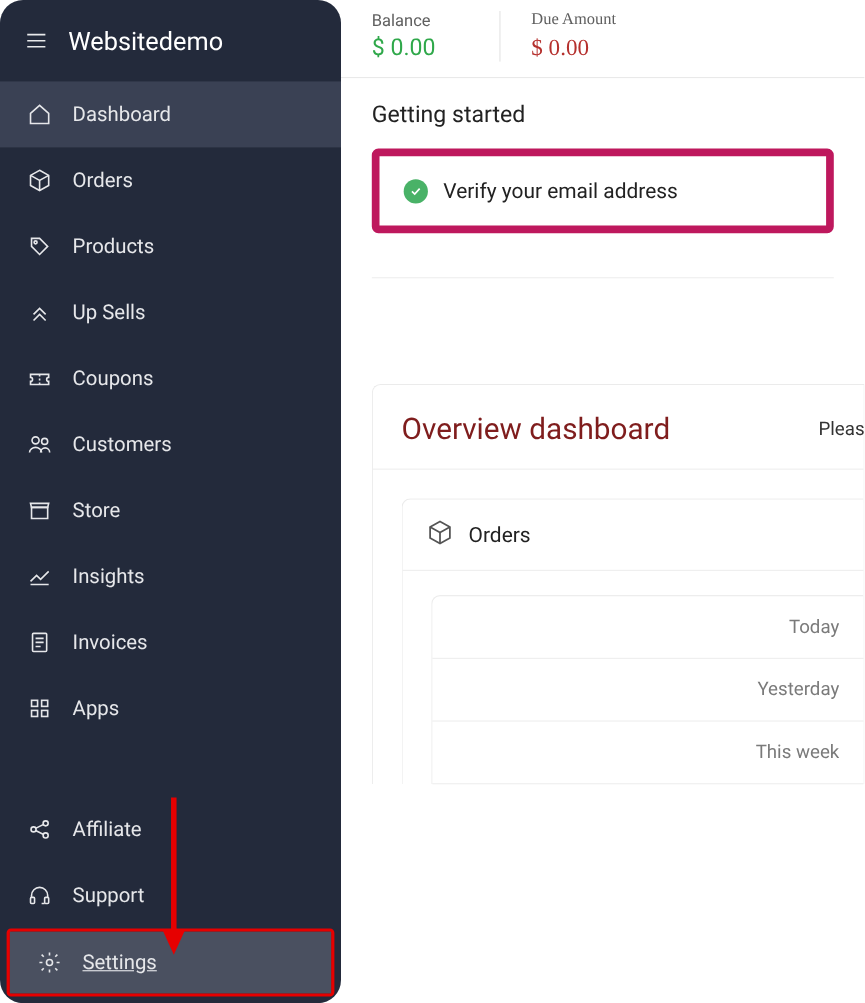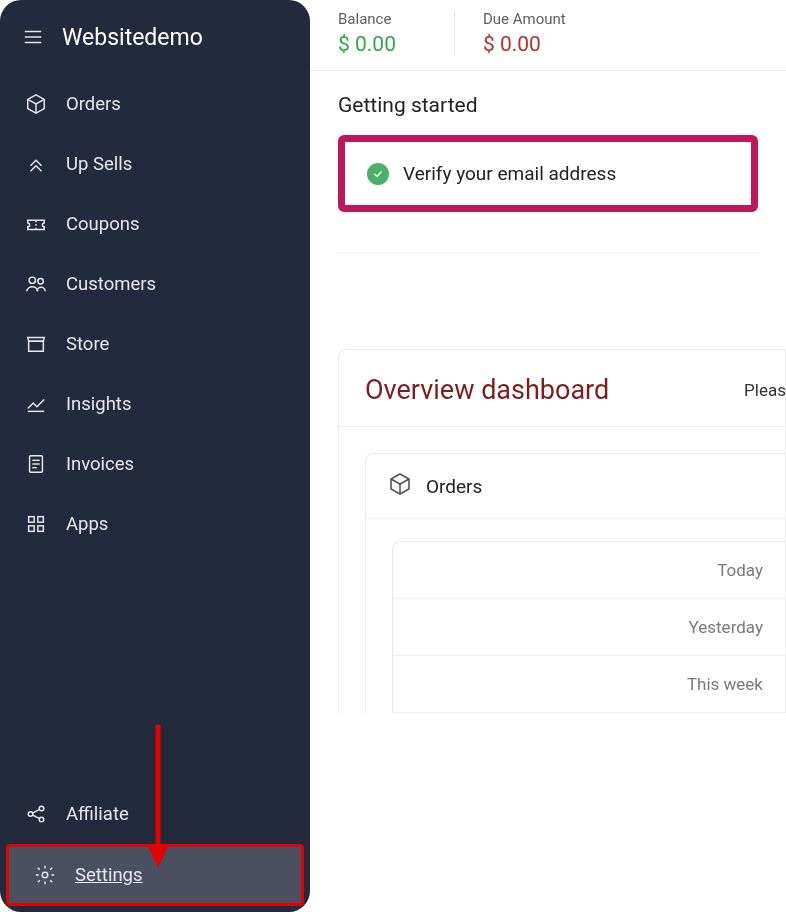--- a/index.html
+++ b/index.html
@@ -89,20 +89,21 @@
       gap: 30px;
       align-items: stretch;
       border-bottom: 1px solid #e9e9e9;
     }
     .balance-cell {
       padding-right: 28px;
     }
     .balance-cell + .balance-cell {
       border-left: 1px solid #e3e3e3;
       padding-left: 28px;
+      font-family: Liberation Serif, serif;
     }
     .balance-label {
       font-size: 15px;
       color: #5f5f5f;
       margin-bottom: 4px;
     }
     .balance-value {
       font-size: 21px;
       font-weight: 400;
     }
@@ -207,29 +208,46 @@
       <svg width="22" height="22" viewBox="0 0 24 24">
           <line x1="3" y1="6" x2="21" y2="6"></line>
           <line x1="3" y1="12" x2="21" y2="12"></line>
           <line x1="3" y1="18" x2="21" y2="18"></line>
         </svg>
     </span>
     <span class="sidebar-title">Websitedemo</span>
   </div>
 
   <div class="sidebar-nav">
+    <div class="nav-item active">
+      <span class="icon">
+        <svg width="22" height="22" viewBox="0 0 24 24">
+            <path d="M3 11 L12 3 L21 11 V21 H3 Z"></path>
+          </svg>
+      </span>
+      <span>Dashboard</span>
+    </div>
     <div class="nav-item">
       <span class="icon">
         <svg width="22" height="22" viewBox="0 0 24 24">
             <path d="M12 2 L21 7 V17 L12 22 L3 17 V7 Z"></path>
             <path d="M3 7 L12 12 L21 7"></path>
             <line x1="12" y1="12" x2="12" y2="22"></line>
           </svg>
       </span>
       <span>Orders</span>
+    </div>
+    <div class="nav-item">
+      <span class="icon">
+        <svg width="22" height="22" viewBox="0 0 24 24">
+            <path d="M20 12 L12 20 L4 12 V4 H12 Z"></path>
+            <circle cx="8" cy="8" r="1.5"></circle>
+          </svg>
+      </span>
+      <span>Products</span>
     </div>
     <div class="nav-item">
       <span class="icon">
         <svg width="22" height="22" viewBox="0 0 24 24">
             <polyline points="6 14 12 8 18 14"></polyline>
             <polyline points="6 20 12 14 18 20"></polyline>
           </svg>
       </span>
       <span>Up Sells</span>
     </div>
@@ -302,20 +320,31 @@
       <span class="icon">
         <svg width="22" height="22" viewBox="0 0 24 24">
             <circle cx="6" cy="12" r="2.5"></circle>
             <circle cx="18" cy="6" r="2.5"></circle>
             <circle cx="18" cy="18" r="2.5"></circle>
             <line x1="8" y1="11" x2="16" y2="7"></line>
             <line x1="8" y1="13" x2="16" y2="17"></line>
           </svg>
       </span>
       <span>Affiliate</span>
+    </div>
+    <div class="nav-item">
+      <span class="icon">
+        <svg width="22" height="22" viewBox="0 0 24 24">
+            <path d="M4 14v-2a8 8 0 0 1 16 0v2"></path>
+            <rect x="3" y="14" width="4" height="6" rx="1"></rect>
+            <rect x="17" y="14" width="4" height="6" rx="1"></rect>
+            <path d="M17 20h-3"></path>
+          </svg>
+      </span>
+      <span>Support</span>
     </div>
     <div class="settings-highlight">
       <div class="nav-item">
         <span class="icon">
           <svg width="22" height="22" viewBox="0 0 24 24">
               <circle cx="12" cy="12" r="3"></circle>
               <path d="M12 2v3M12 19v3M4.2 4.2l2.1 2.1M17.7 17.7l2.1 2.1M2 12h3M19 12h3M4.2 19.8l2.1-2.1M17.7 6.3l2.1-2.1"></path>
             </svg>
         </span>
         <span>Settings</span>

